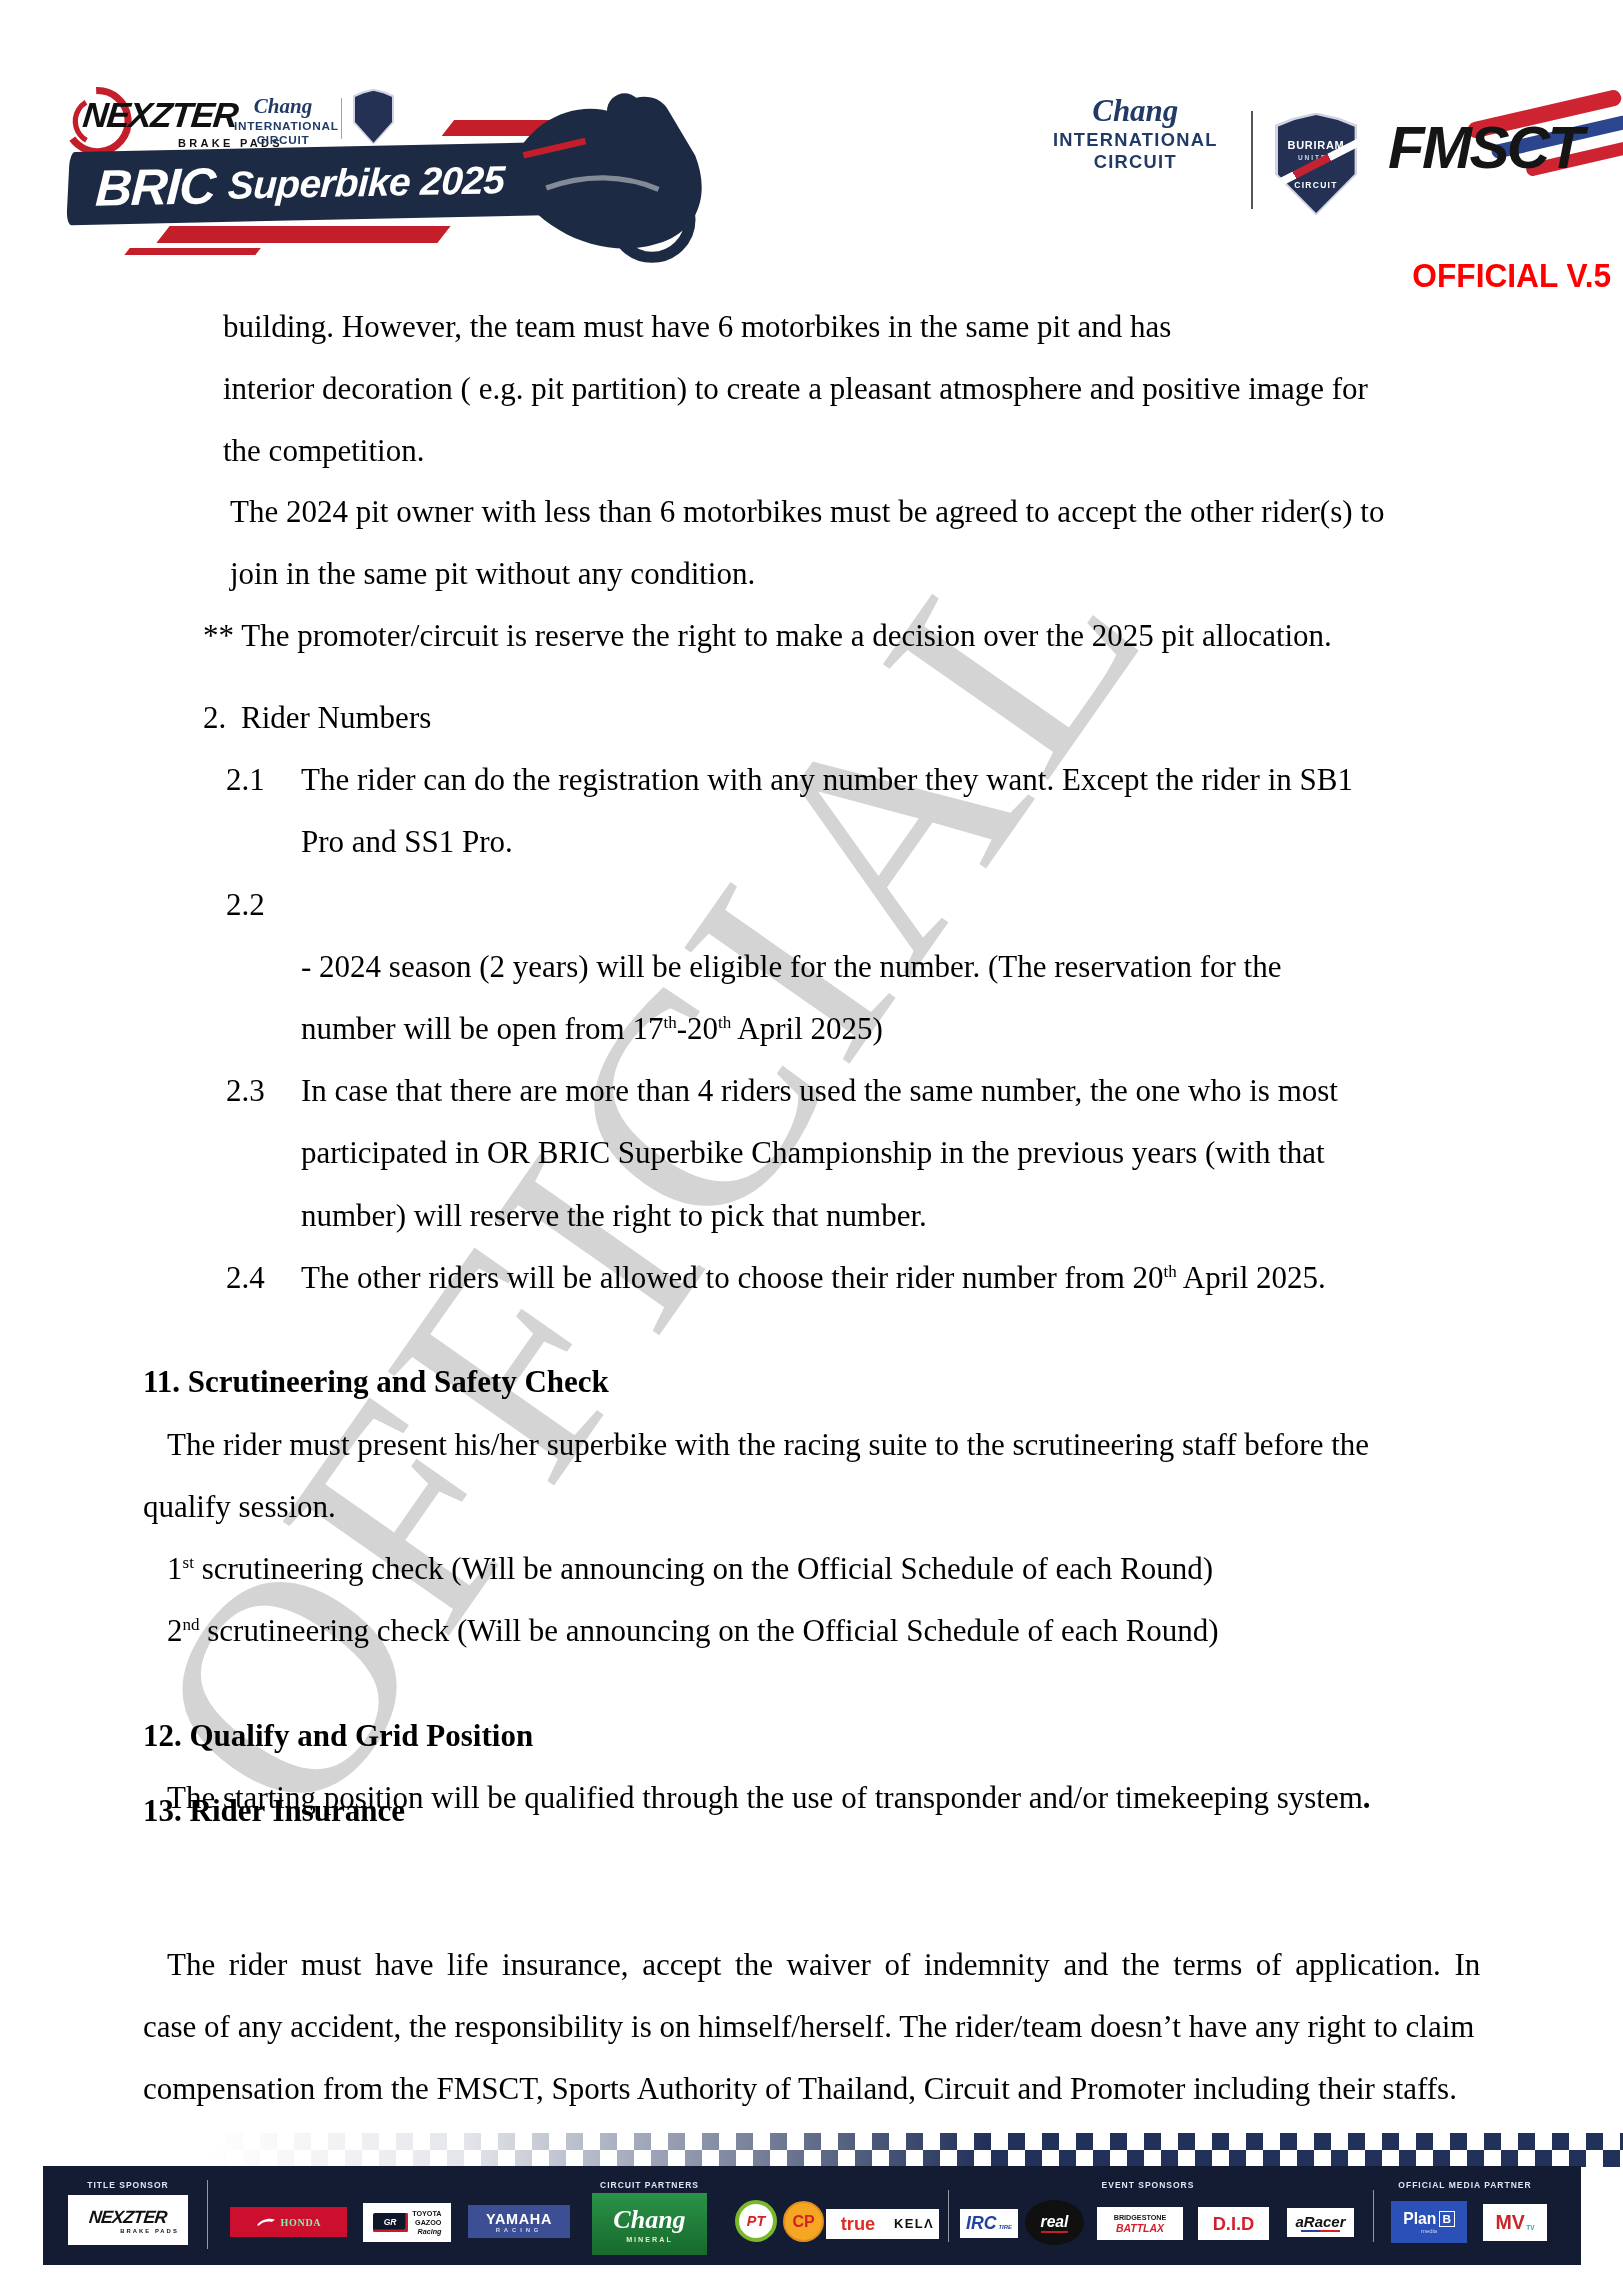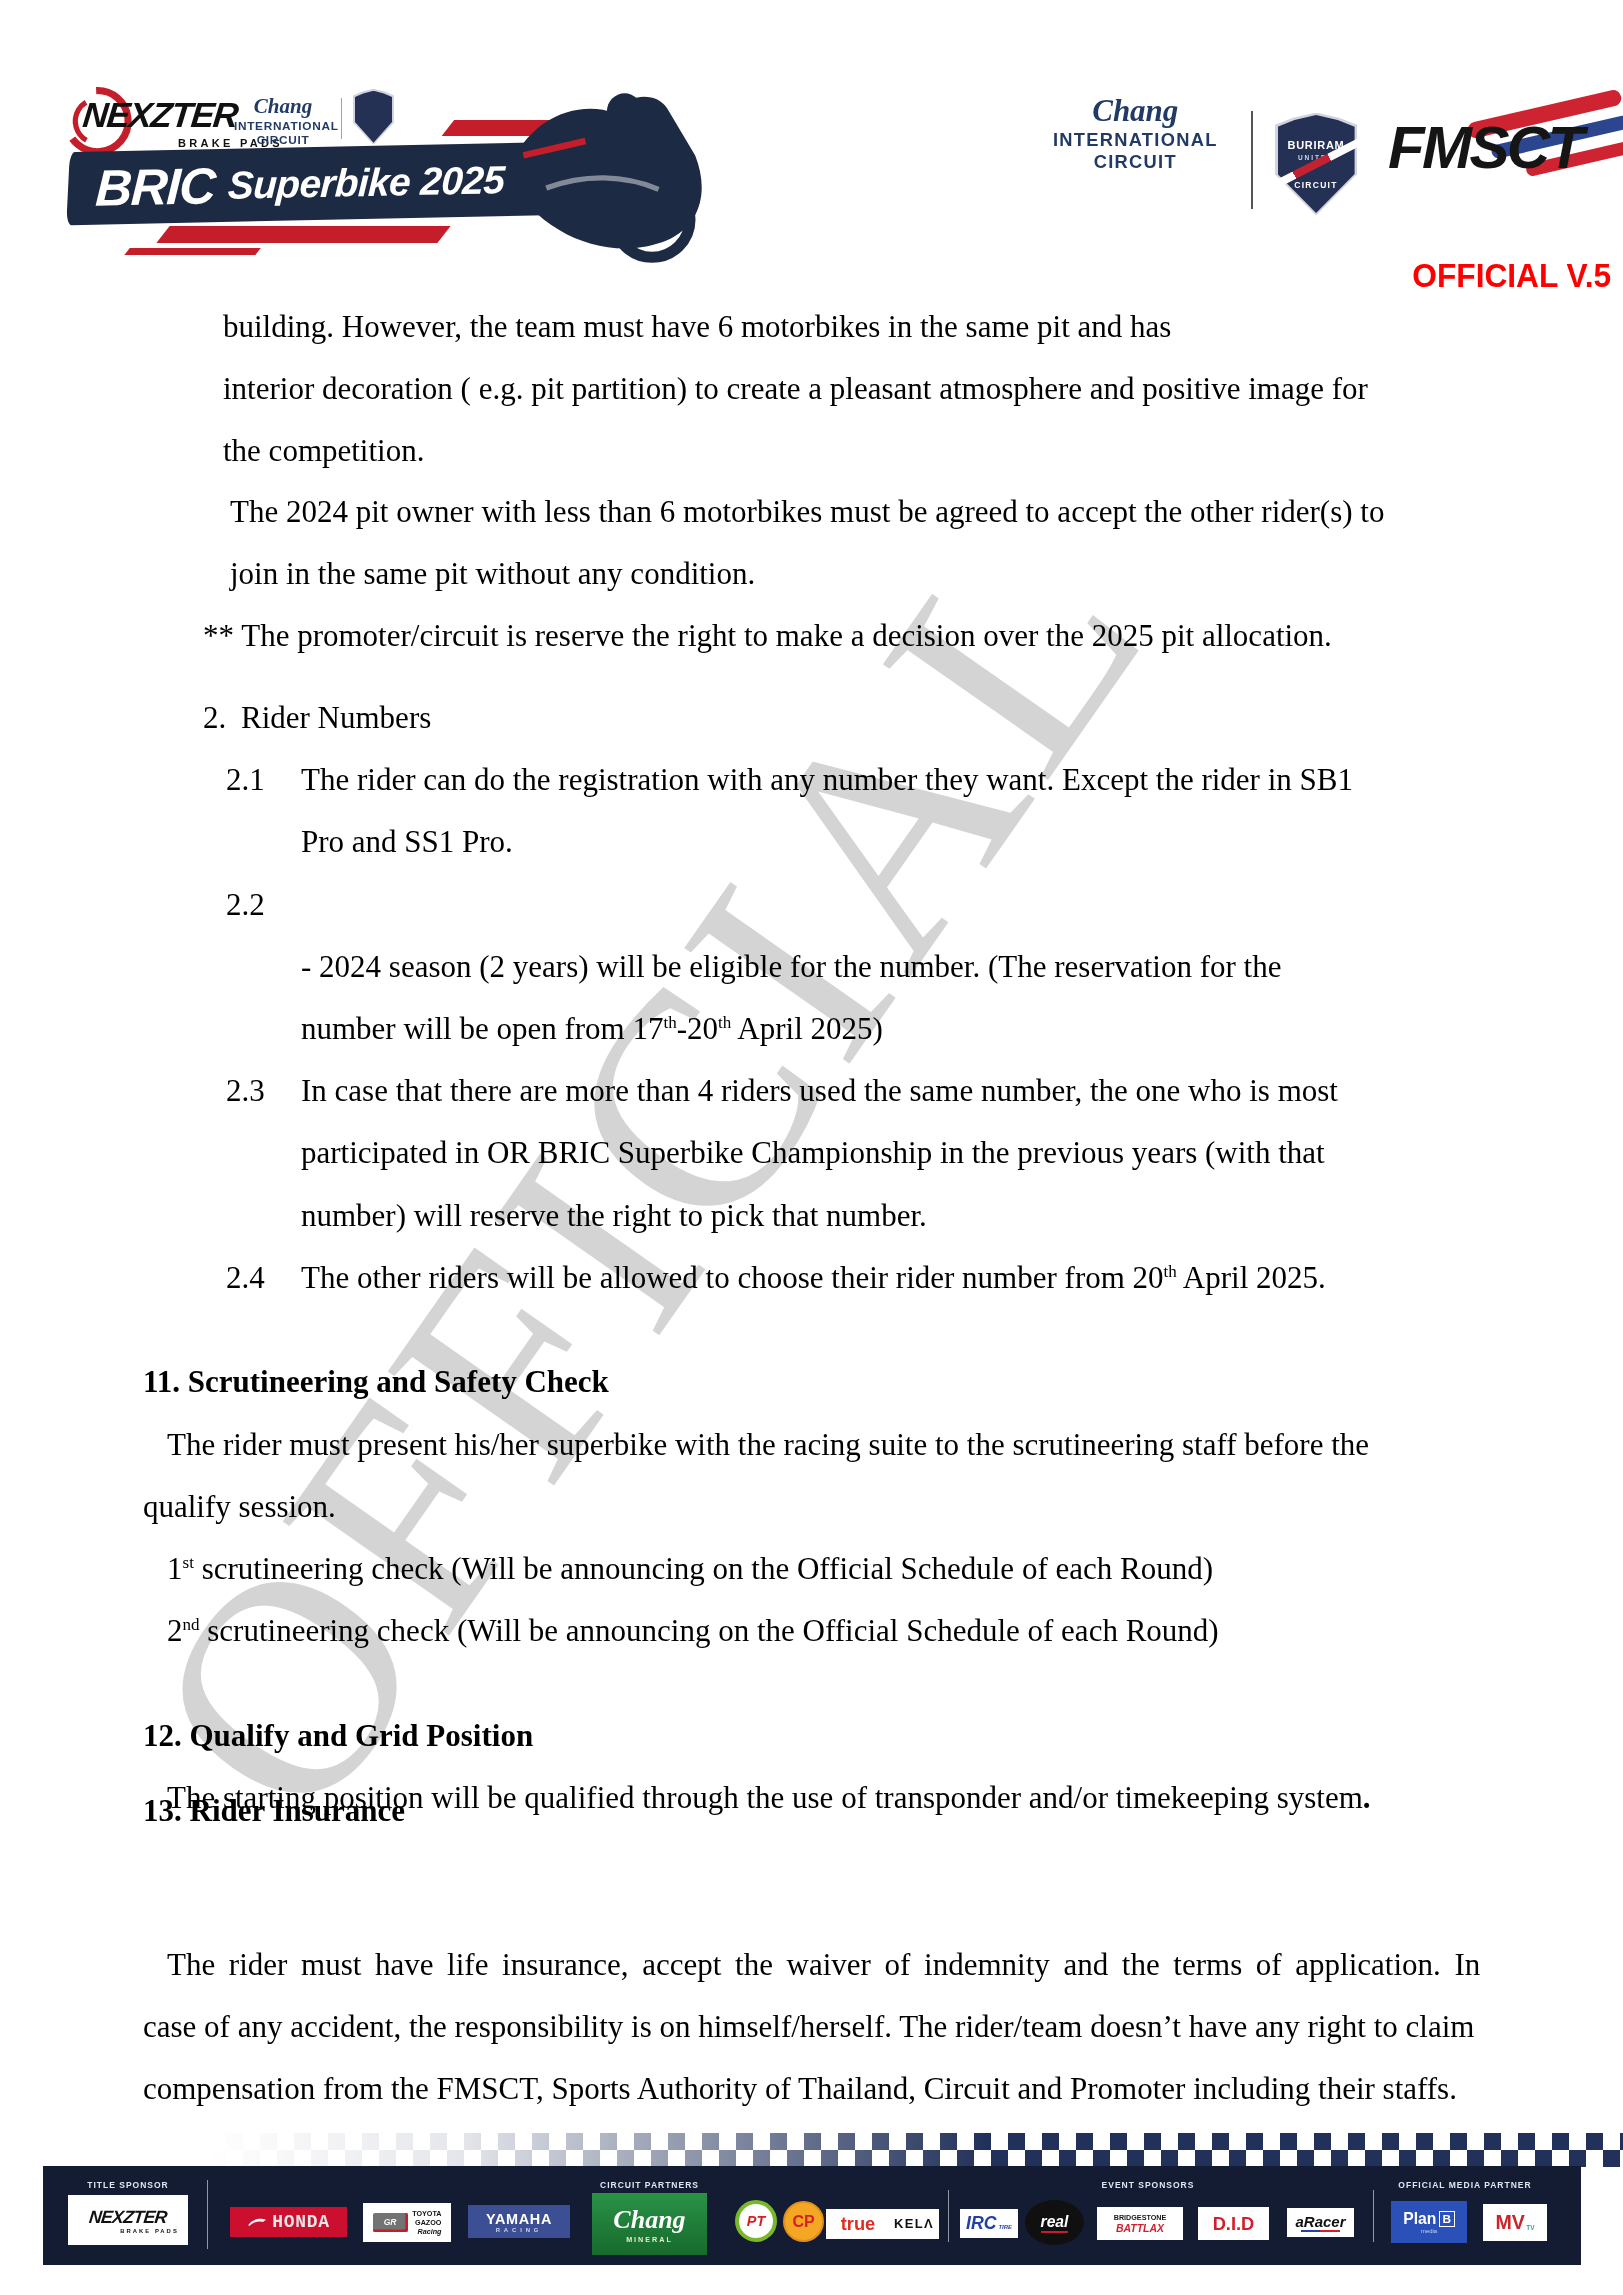--- a/index.html
+++ b/index.html
@@ -174,25 +174,25 @@
     <div class="lg col" style="left:25px;top:29px;width:120px;height:50px">
       <div style="font-style:italic;font-weight:900;font-size:17.7px;letter-spacing:-0.7px;color:#111;transform:skewX(-6deg)">NEXZTER</div>
       <div style="font-size:5.9px;font-weight:700;letter-spacing:2px;color:#111;align-self:flex-end;margin-right:9.2px">BRAKE PADS</div>
     </div>
     <div class="fdiv" style="left:164px;top:14.4px;height:69px"></div>
 
     <div class="lg" style="left:187px;top:41px;width:117px;height:30px;background:#cc0f2f;gap:5.2px">
       <svg width="19.6" height="11.8" viewBox="0 0 36 18">
           <path d="M2 15 C10 4 24 1 35 5 L29 9 C20 7 11 10 5 16 Z" fill="#fff"></path>
         </svg>
-      <span style="font-family:Liberation Mono, monospace;font-weight:700;font-size:18px;letter-spacing:0.7px;color:#e5e5e5">HONDA</span>
+      <span style="font-family:Liberation Serif, serif;font-weight:700;font-size:10px;letter-spacing:0.7px;color:#86efac">HONDA</span>
     </div>
 
     <div class="lg" style="left:320px;top:37px;width:88px;height:39px;gap:4.6px">
-      <span style="width:35px;height:18.3px;background:#737373;color:#fff;display:flex;align-items:center;justify-content:center;font-weight:900;font-style:italic;font-size:8.5px;border-radius:2px;box-shadow:inset -2.6px -2.6px 0 #c41e2a">GR</span>
+      <span style="width:35px;height:18.3px;background:#0f172a;color:#fff;display:flex;align-items:center;justify-content:center;font-weight:900;font-style:italic;font-size:8.5px;border-radius:2px;box-shadow:inset -2.6px -2.6px 0 #c41e2a">GR</span>
       <span class="col" style="align-items:flex-end">
         <span style="font-size:7.2px;font-weight:800;color:#111">TOYOTA</span>
         <span style="font-size:7.2px;font-weight:800;color:#111">GAZOO</span>
         <span style="font-size:7.2px;font-weight:800;font-style:italic;color:#111">Racing</span>
       </span>
     </div>
 
     <div class="lg col" style="left:425px;top:39px;width:102px;height:33px;background:#3d4f94">
       <div style="font-weight:800;font-size:14.4px;letter-spacing:0.7px;color:#fff">YAMAHA</div>
       <div style="font-size:5.9px;font-weight:700;letter-spacing:3.9px;color:#cdd6f0">RACING</div>

